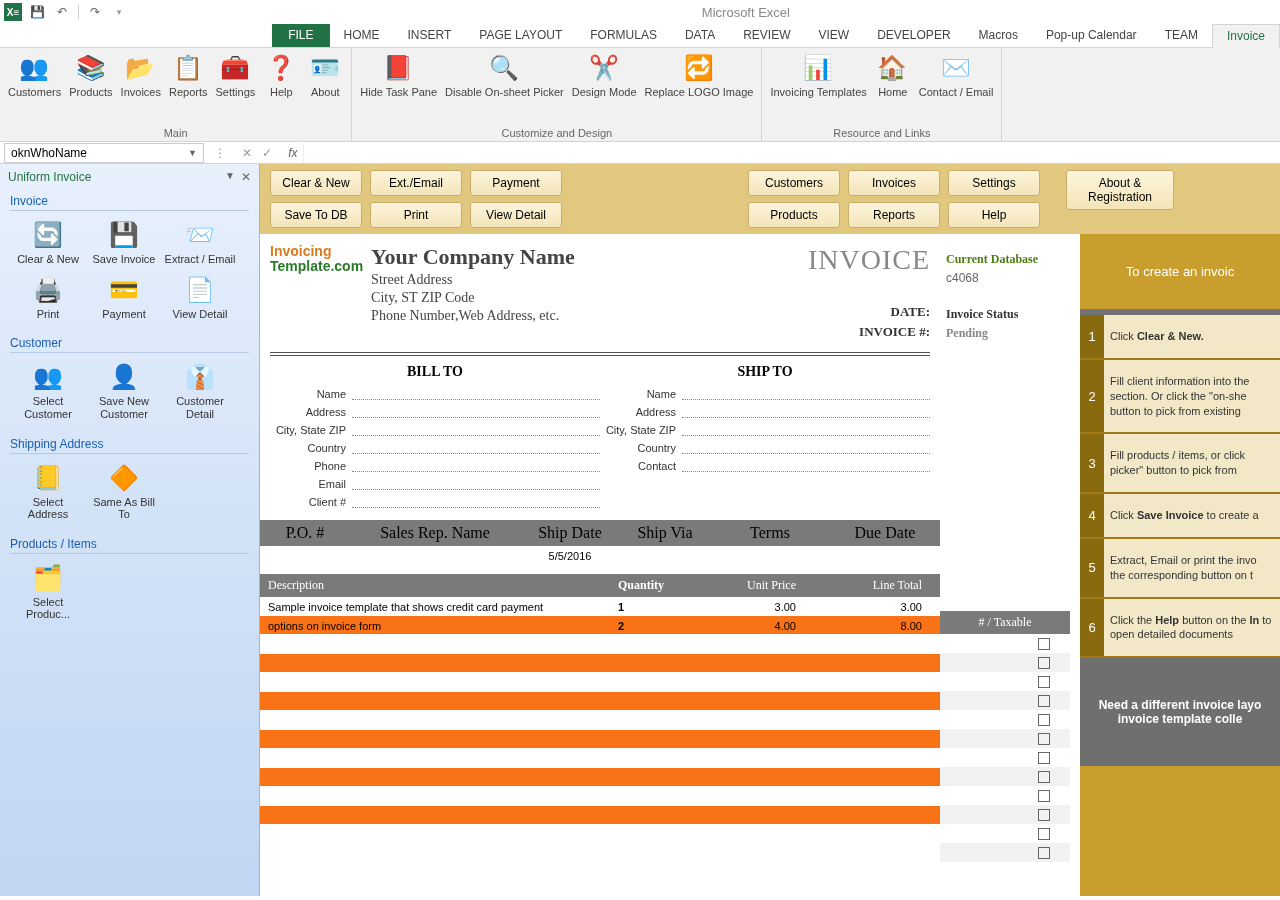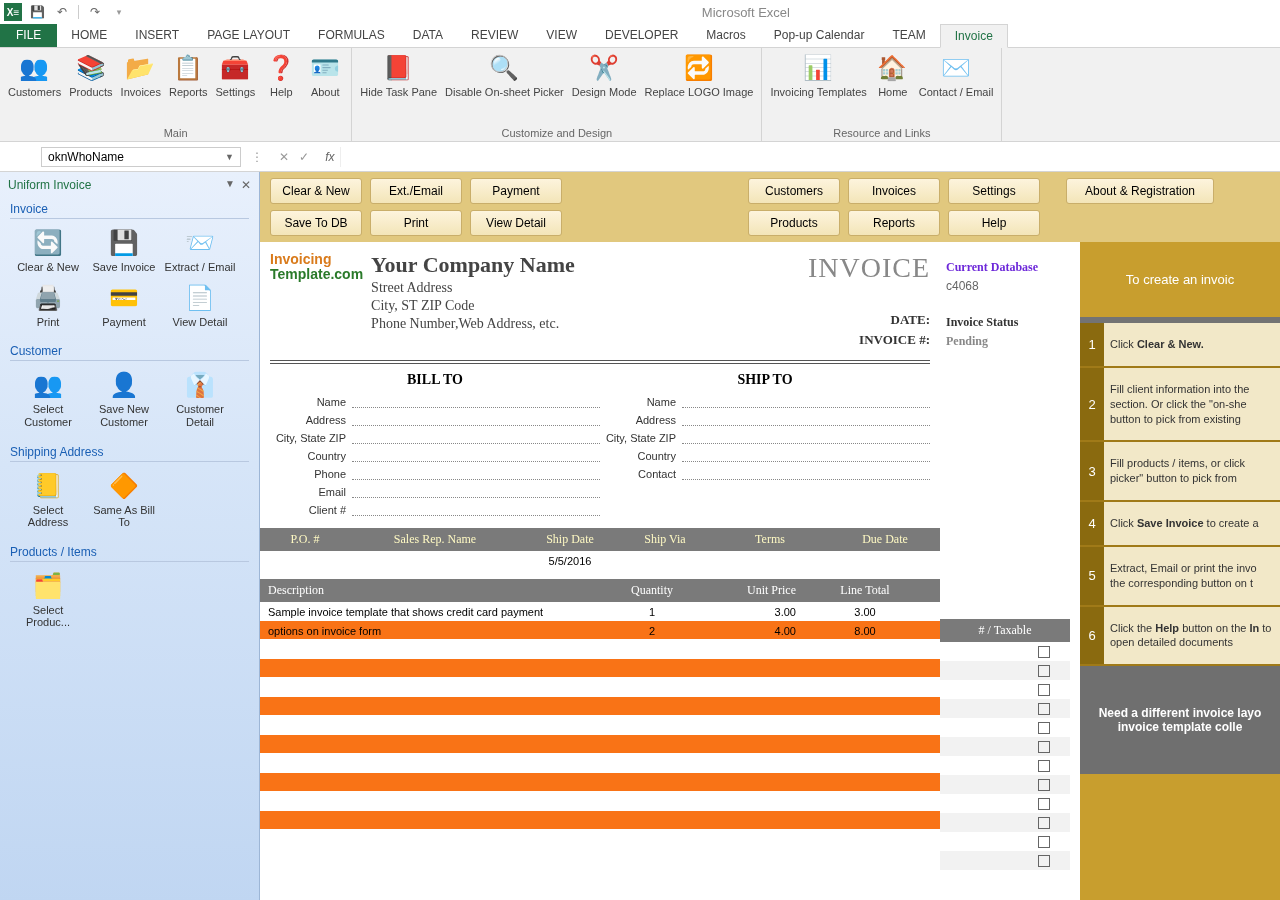--- a/index.html
+++ b/index.html
@@ -7,36 +7,36 @@
 
 
 .titlebar { height: 24px; background: #fff; display: flex; align-items: center; position: relative; }
 .titlebar .qat { display: flex; align-items: center; gap: 8px; padding-left: 4px; }
 .excel-icon { width: 18px; height: 18px; background: #217346; color: #fff; font-size: 10px; font-weight: bold; display: flex; align-items: center; justify-content: center; }
 .qat-icon { width: 16px; height: 16px; display: flex; align-items: center; justify-content: center; color: #666; }
 .qat-sep { width: 1px; height: 14px; background: #ccc; }
 .titlebar .app-title { position: absolute; left: 50%; transform: translateX(-50%); color: #888; font-size: 13px; width: 300px; text-align: right; }
 
 
-.ribbon-tabs { height: 24px; background: #fff; display: flex; border-bottom: 1px solid #d4d4d4; }
+.ribbon-tabs { height: 24px; background: #fff; display: flex; border-bottom: 1px solid #d4d4d4; justify-content: flex-end; }
 .ribbon-tab { padding: 4px 14px; font-size: 12px; color: #444; cursor: pointer; }
 .ribbon-tab.file { background: #217346; color: #fff; padding: 4px 16px; }
 .ribbon-tab.active { border: 1px solid #d4d4d4; border-bottom: 1px solid #f1f1f1; background: #f1f1f1; color: #217346; margin-bottom: -1px; }
 
 
 .ribbon { height: 94px; background: #f1f1f1; border-bottom: 1px solid #d4d4d4; display: flex; }
 .ribbon-group { border-right: 1px solid #d4d4d4; display: flex; flex-direction: column; }
 .ribbon-group-items { display: flex; flex: 1; padding: 2px 4px; }
 .ribbon-group-label { text-align: center; font-size: 11px; color: #666; padding: 2px 4px; }
 .ribbon-btn { display: flex; flex-direction: column; align-items: center; justify-content: flex-start; padding: 2px 4px; min-width: 44px; cursor: pointer; }
 .ribbon-btn .ico { width: 32px; height: 32px; display: flex; align-items: center; justify-content: center; font-size: 24px; }
 .ribbon-btn .lbl { font-size: 11px; text-align: center; line-height: 1.1; margin-top: 2px; color: #444; }
 
 
-.formula-bar { height: 30px; border-bottom: 1px solid #d4d4d4; display: flex; align-items: center; background: #fff; padding-left: 37px; }
+.formula-bar { height: 22px; border-bottom: 1px solid #d4d4d4; display: flex; align-items: center; background: #fff; }
 .namebox { width: 200px; border: 1px solid #ccc; height: 20px; margin: 0 4px; padding: 0 6px; display: flex; align-items: center; justify-content: space-between; }
 .namebox-dd { color: #666; font-size: 9px; }
 .fb-icons { display: flex; gap: 10px; padding: 0 10px; color: #999; }
 .fx { font-style: italic; color: #666; padding: 0 6px; }
 .formula-input { flex: 1; border-left: 1px solid #eee; height: 20px; padding: 0 6px; }
 
 
 .main { display: flex; height: 732px; }
 
 
@@ -49,21 +49,21 @@
 .tp-row { display: flex; flex-wrap: wrap; }
 .tp-item { width: 76px; display: flex; flex-direction: column; align-items: center; padding: 4px 2px; cursor: pointer; }
 .tp-item .ico { width: 32px; height: 32px; display: flex; align-items: center; justify-content: center; font-size: 24px; }
 .tp-item .lbl { font-size: 11px; text-align: center; line-height: 1.15; color: #333; margin-top: 2px; }
 
 
 .sheet { flex: 1; display: flex; flex-direction: column; overflow: hidden; }
 .actionbar { background: #e1c87e; display: flex; padding: 6px 10px; gap: 8px; align-items: flex-start; }
 .ab-col { display: flex; flex-direction: column; gap: 6px; }
 .ab-btn { background: linear-gradient(#fdf4dd, #f3e5b8); border: 1px solid #c9ae6a; border-radius: 3px; padding: 5px 0; font-size: 12px; width: 92px; text-align: center; cursor: pointer; }
-.ab-wide { width: 148px; }
+.ab-wide { width: 108px; }
 .ab-spacer { width: 170px; }
 
 
 .invoice-scroll { display: flex; flex: 1; overflow: hidden; }
 .invoice-body { width: 680px; background: #fff; padding: 10px 0 16px 0; }
 .inv-header { display: flex; justify-content: space-between; padding: 0 10px; }
 .company-col { display: flex; flex-direction: column; }
 .company-name { font-family: Georgia, serif; font-size: 22px; font-weight: bold; color: #444; }
 .company-line { font-family: Georgia, serif; font-size: 14px; color: #444; margin-top: 2px; }
 .logo-col { display: flex; align-items: flex-start; margin-right: 8px; }
@@ -73,38 +73,38 @@
 .meta-col div { margin-top: 4px; }
 .thickline { border-top: 4px double #555; margin: 12px 10px 8px 10px; }
 
 .addr-wrap { display: flex; padding: 0 10px; }
 .addr-block { flex: 1; }
 .addr-title { font-family: Georgia, serif; font-weight: bold; font-size: 14px; text-align: center; margin-bottom: 6px; }
 .addr-row { display: flex; align-items: flex-end; margin-bottom: 4px; font-size: 11px; }
 .addr-label { width: 82px; text-align: right; padding-right: 6px; color: #333; }
 .addr-field { flex: 1; border-bottom: 1px dotted #888; height: 14px; }
 
-.detail-head { display: flex; background: #7a7a7a; color: #fef9c3; font-family: Georgia, serif; font-size: 12px; margin-top: 8px; }
+.detail-head { display: flex; background: #7a7a7a; color: #000000; font-family: Georgia, serif; font-size: 16px; margin-top: 8px; }
 .detail-head > div, .detail-row > div { padding: 4px 6px; text-align: center; }
 .c-po { width: 90px; } .c-rep { width: 170px; } .c-sd { width: 100px; } .c-sv { width: 90px; } .c-tm { width: 120px; } .c-dd { width: 110px; }
 .detail-row { display: flex; font-size: 11px; }
 
 .items-head { display: flex; background: #7a7a7a; color: #fff; font-family: Georgia, serif; font-size: 12px; margin-top: 8px; }
 .i-desc { width: 352px; text-align: left !important; padding-left: 8px !important; }
-.i-qty { width: 80px; text-align: center; }
+.i-qty { width: 80px; text-align: left; font-weight: bold; }
 .i-up { width: 110px; text-align: right !important; }
-.i-lt { width: 130px; text-align: center; padding-right: 10px !important; }
+.i-lt { width: 130px; text-align: right; padding-right: 10px !important; }
 .items-head > div, .item-row > div { padding: 4px 6px; }
 .item-row { display: flex; font-size: 11px; border-bottom: 1px solid #fff; }
 .item-row.alt { background: #f97316; }
 .item-row > div { height: 18px; }
 
 
 .db-col { width: 140px; background: #fff; padding: 18px 6px 0 6px; font-size: 12px; }
-.db-title { font-weight: bold; font-family: Georgia, serif; color: #6d28d9; }
+.db-title { font-weight: bold; font-family: Georgia, serif; color: #4d7c0f; }
 .db-val { color: #666; margin-top: 4px; }
 .db-status { font-weight: bold; font-family: Georgia, serif; color: #333; margin-top: 22px; }
 .db-pending { color: #888; font-weight: bold; margin-top: 4px; font-family: Georgia, serif; }
 
 .tax-col { width: 130px; padding-top: 0; }
 .tax-head { background: #7a7a7a; color: #fff; font-family: Georgia, serif; font-size: 12px; text-align: center; padding: 4px 0; margin-top: 376px; }
 .tax-row { display: flex; justify-content: flex-end; align-items: center; height: 19px; padding-right: 20px; }
 .tax-row.alt { background: #f2f2f2; }
 .chk { width: 12px; height: 12px; border: 1px solid #666; }
 

